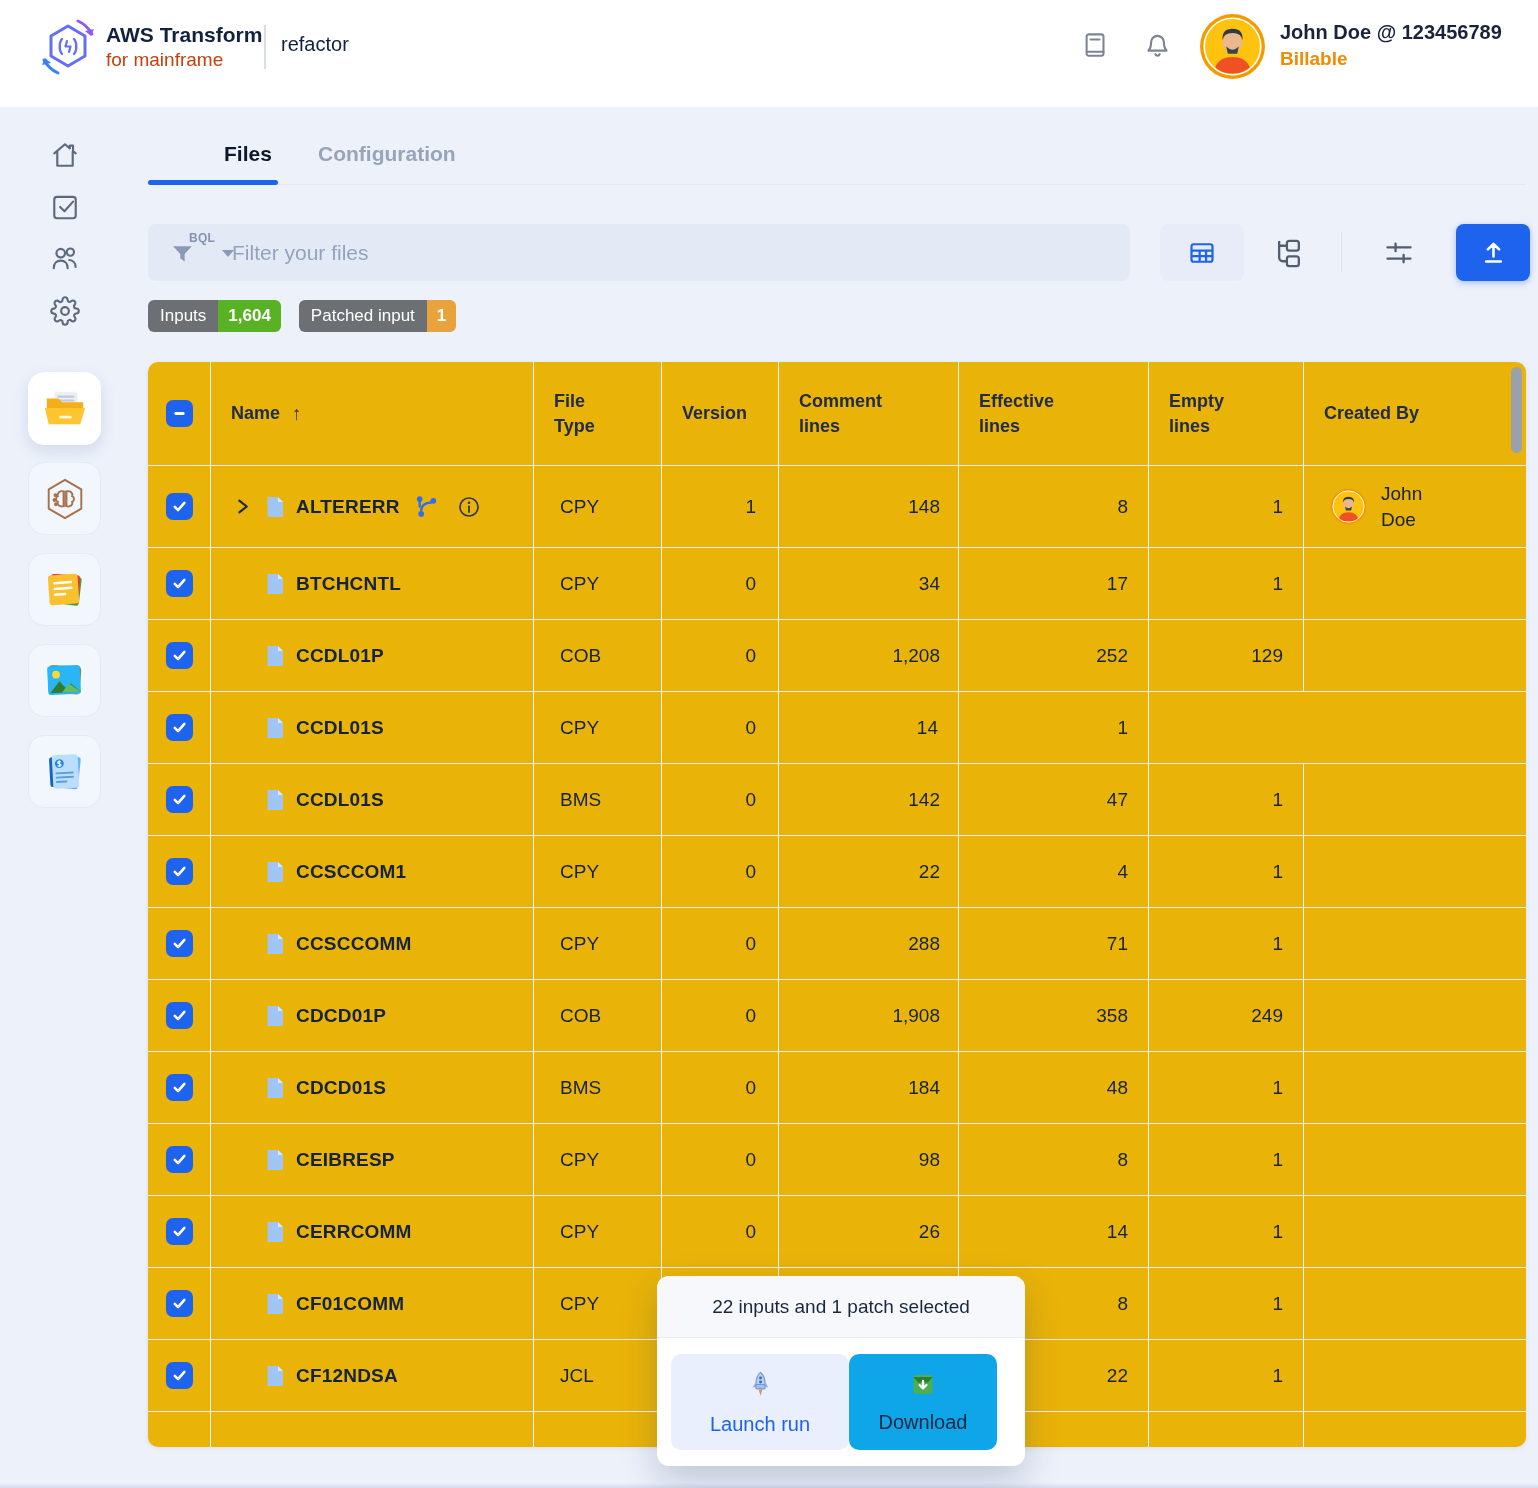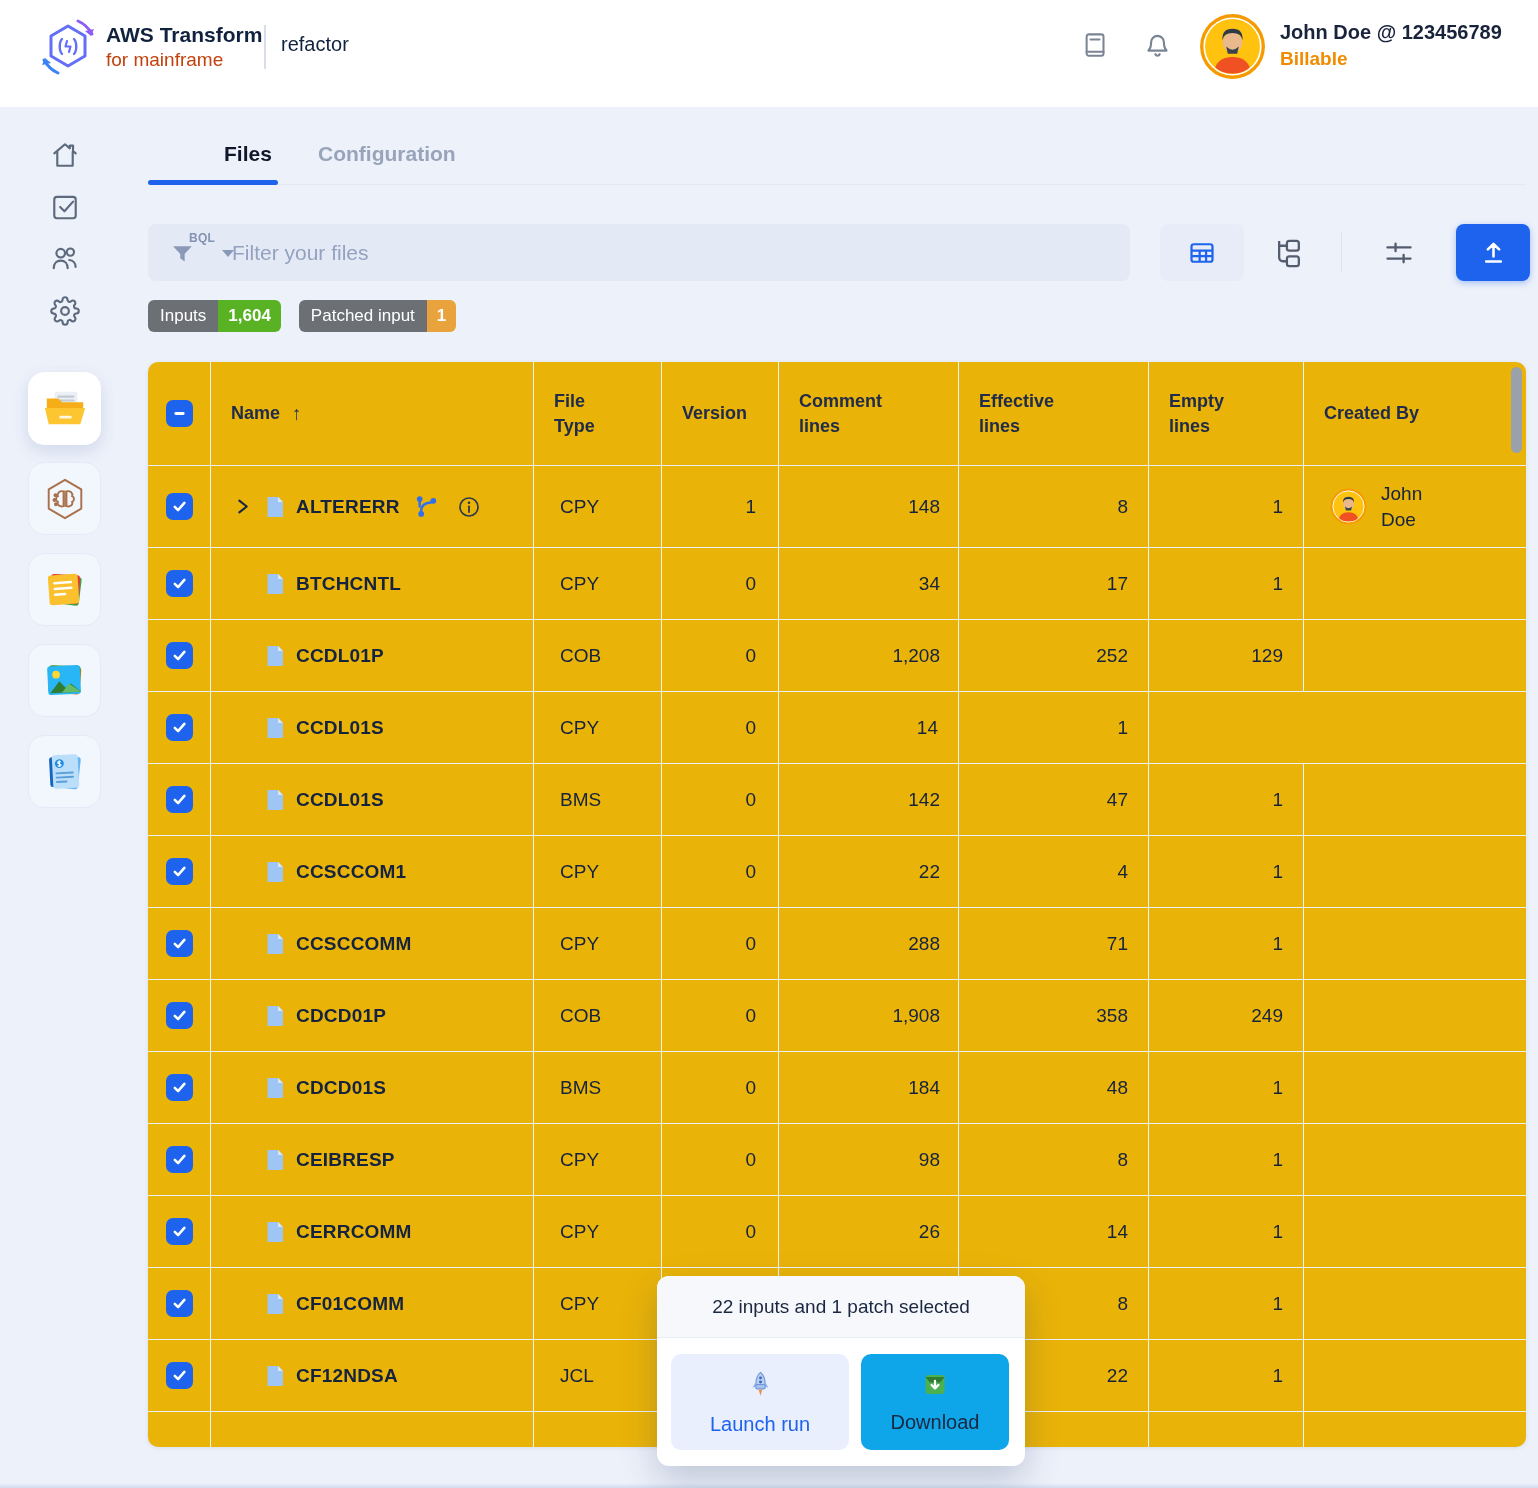--- a/index.html
+++ b/index.html
@@ -89,21 +89,21 @@
   .c-by{padding-left:26px;gap:14px;}
   .byname{width:66px;font-size:19px;line-height:1.35;}
   .avatar-sm{width:37px;height:37px;flex:0 0 37px;}
   .vscroll{position:absolute;right:4px;top:5px;width:11px;height:86px;background:#9aa1ab;border-radius:6px;cursor:pointer;}
 
   
   .sel-popup{position:absolute;left:657px;top:1276px;width:368px;border-radius:12px;background:#fff;
     box-shadow:0 14px 36px rgba(25,45,90,.22);overflow:hidden;z-index:50;}
   .sel-head{height:62px;background:#f6f8fc;border-bottom:1px solid #e7ecf5;display:flex;align-items:center;
     justify-content:center;font-size:19px;color:#1a2740;}
-  .sel-body{display:flex;padding:16px 14px;gap:12px;}
+  .sel-body{display:flex;padding:16px 14px;}
   .popup-act{display:flex;flex-direction:column;align-items:center;justify-content:center;gap:13px;height:96px;
     border-radius:10px;cursor:pointer;font-size:20px;}
   .launch-btn{width:178px;background:#e9effc;color:#1d63ed;}
   .download-btn{width:148px;background:#0ea5e9;color:#1a2740;}
 
   .page-bottom{position:absolute;left:0;bottom:0;width:100%;height:5px;background:linear-gradient(#edf1fa,#d3dcee);}
 </style>
 </head>
 <body>
 

